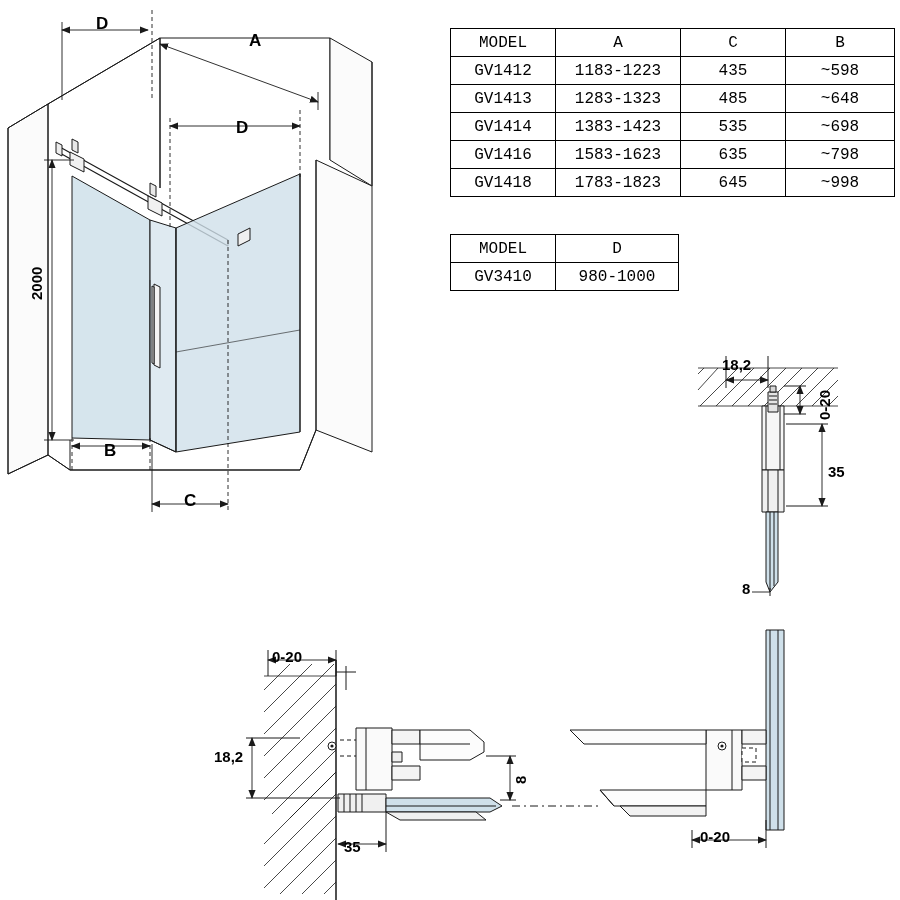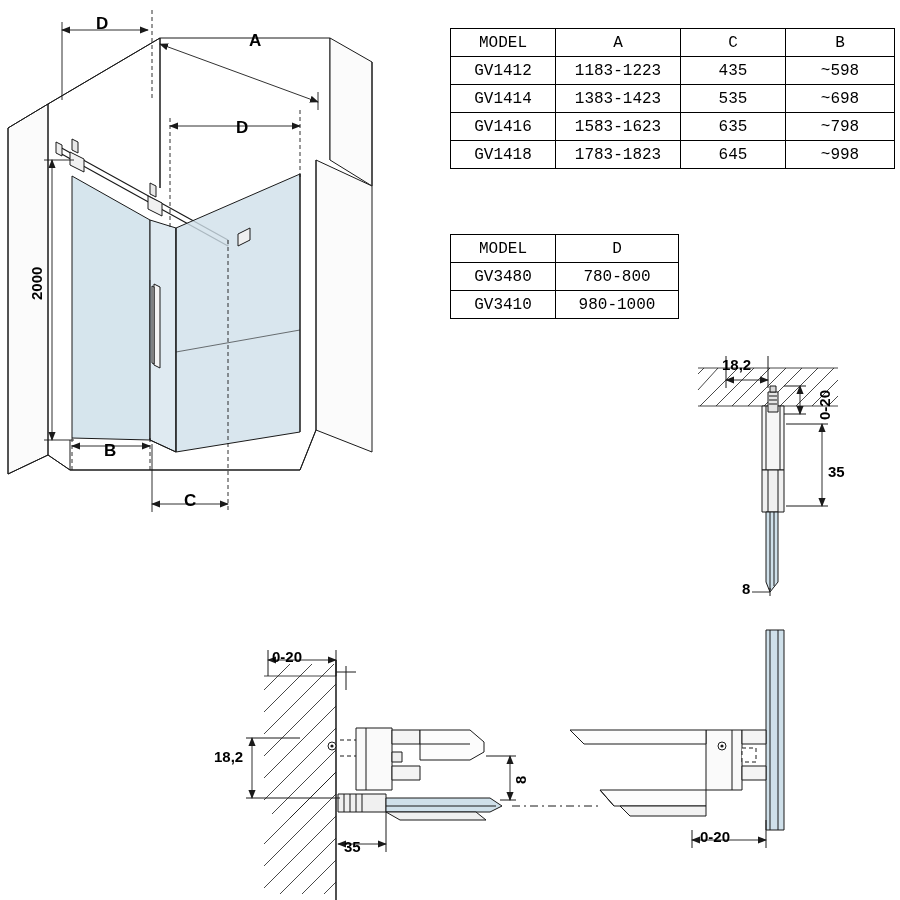--- a/index.html
+++ b/index.html
@@ -337,20 +337,26 @@
       </tr>
     </thead>
     <tbody>
       <tr>
         <td>GV1412</td>
         <td>1183-1223</td>
         <td>435</td>
         <td>~598</td>
       </tr>
       <tr>
+        <td>GV1413</td>
+        <td>1283-1323</td>
+        <td>485</td>
+        <td>~648</td>
+      </tr>
+      <tr>
         <td>GV1414</td>
         <td>1383-1423</td>
         <td>535</td>
         <td>~698</td>
       </tr>
       <tr>
         <td>GV1416</td>
         <td>1583-1623</td>
         <td>635</td>
         <td>~798</td>
@@ -365,24 +371,20 @@
   </table>
 
   <table class="spec-table" id="table-d">
     <thead>
       <tr>
         <th class="c-model">MODEL</th>
         <th class="c-d">D</th>
       </tr>
     </thead>
     <tbody>
-      <tr>
-        <td>GV3480</td>
-        <td>780-800</td>
-      </tr>
       <tr>
         <td>GV3410</td>
         <td>980-1000</td>
       </tr>
     </tbody>
   </table>
 
   <div class="letter" style="left:96px; top:14px;">D</div>
   <div class="letter" style="left:249px; top:31px;">A</div>
   <div class="letter" style="left:236px; top:118px;">D</div>

